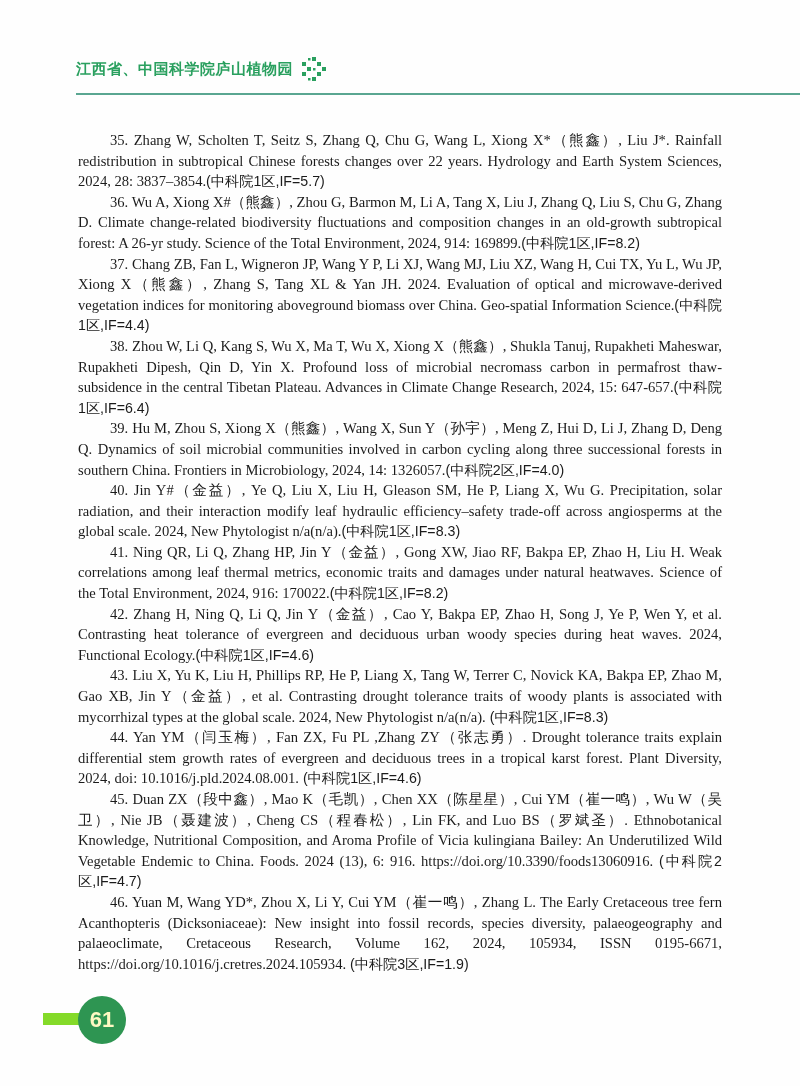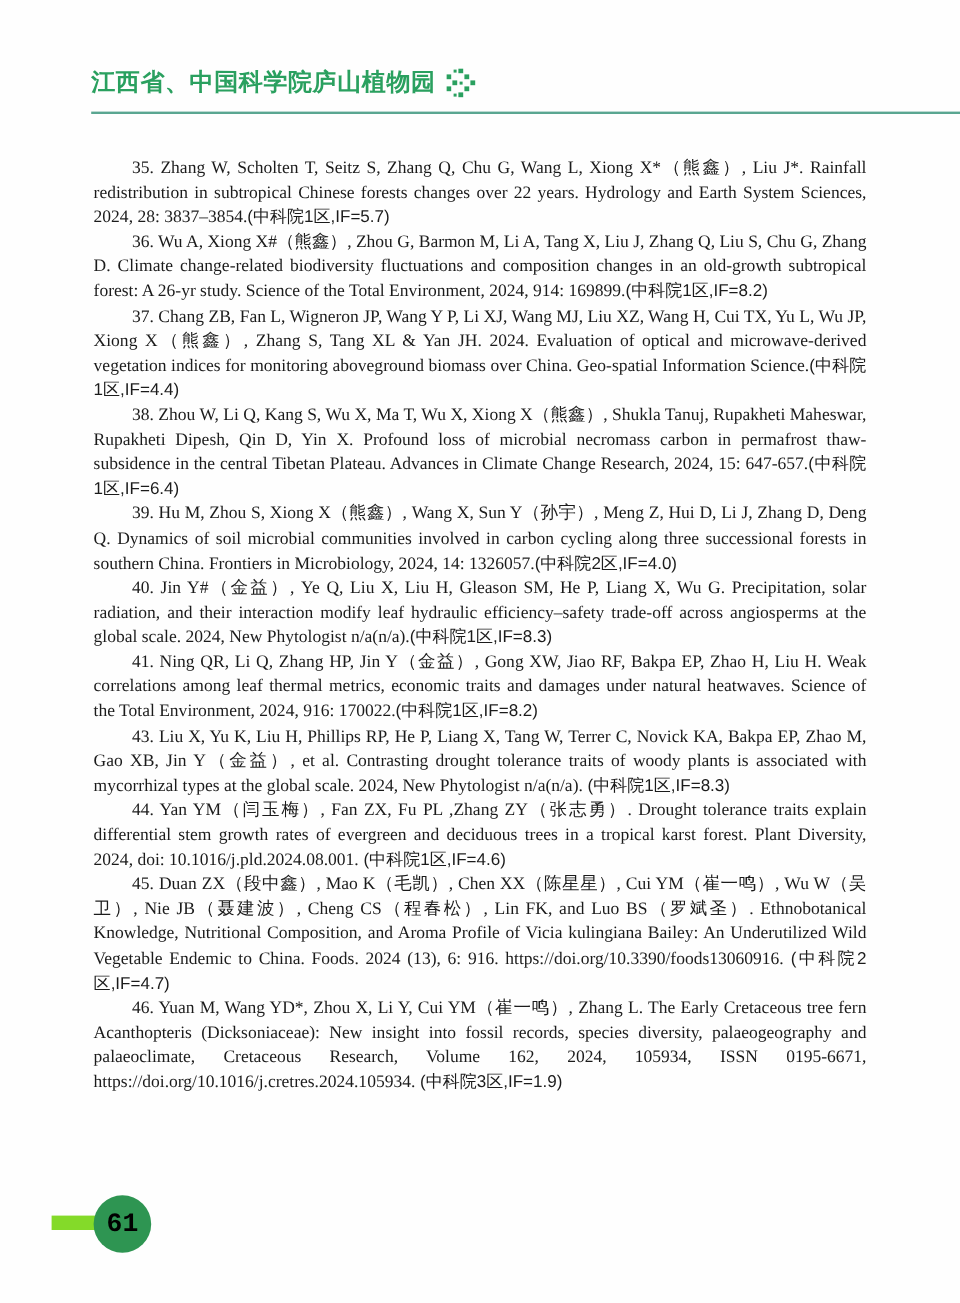--- a/index.html
+++ b/index.html
@@ -7,21 +7,21 @@
     position:relative; width:800px; height:1086px; background:#fefefe;
     overflow:hidden; font-family:"Liberation Serif", serif;
   }
   
   .header-row {
     position:absolute; left:76px; top:56px;
     display:flex; align-items:center; gap:9px;
   }
   .page-title {
     margin:0; font-family:"Liberation Sans", sans-serif;
-    font-weight:bold; font-size:20px; line-height:26px;
+    font-weight:bold; font-size:15px; line-height:26px;
     color:#2aa05f; letter-spacing:0.5px; white-space:nowrap;
   }
   .pixel-icon { display:block; }
   .header-rule {
     position:absolute; left:76px; right:0; top:93px; height:2px;
     background:#5aa691;
   }
   
   .ref-list {
     position:absolute; left:78px; top:130px; width:644px;
@@ -35,23 +35,23 @@
     font-family:"Liberation Sans", sans-serif;
     font-weight:400; font-size:14.2px;
   }
   
   .footer-accent-bar {
     position:absolute; left:43px; top:1013px; width:50px; height:12px;
     background:#84da29;
   }
   .page-badge {
     position:absolute; left:78px; top:996px; width:48px; height:48px;
-    border-radius:50%; background:#2e9552; color:#000000;
+    border-radius:50%; background:#2e9552; color:#fef9c3;
     display:flex; align-items:center; justify-content:center;
-    font-family:Liberation Mono, monospace; font-weight:bold; font-size:22px;
+    font-family:Liberation Sans, sans-serif; font-weight:bold; font-size:22px;
   }
 </style>
 </head>
 <body>
 
 <div class="page">
 
   <header>
     <div class="header-row">
       <h1 class="page-title">江西省、中国科学院庐山植物园</h1>
@@ -83,20 +83,21 @@
       <p class="ref"><span class="ref-body">37. Chang ZB, Fan L, Wigneron JP, Wang Y P, Li XJ, Wang MJ, Liu XZ, Wang H, Cui TX, Yu L, Wu JP, Xiong X（熊鑫）, Zhang S, Tang XL &amp; Yan JH. 2024. Evaluation of optical and microwave-derived vegetation indices for monitoring aboveground biomass over China. Geo-spatial Information Science.</span><span class="ref-ann">(中科院1区,IF=4.4)</span></p>
 
       <p class="ref"><span class="ref-body">38. Zhou W, Li Q, Kang S, Wu X, Ma T, Wu X, Xiong X（熊鑫）, Shukla Tanuj, Rupakheti Maheswar, Rupakheti Dipesh, Qin D, Yin X. Profound loss of microbial necromass carbon in permafrost thaw-subsidence in the central Tibetan Plateau. Advances in Climate Change Research, 2024, 15: 647-657.</span><span class="ref-ann">(中科院1区,IF=6.4)</span></p>
 
       <p class="ref"><span class="ref-body">39. Hu M, Zhou S, Xiong X（熊鑫）, Wang X, Sun Y（孙宇）, Meng Z, Hui D, Li J, Zhang D, Deng Q. Dynamics of soil microbial communities involved in carbon cycling along three successional forests in southern China. Frontiers in Microbiology, 2024, 14: 1326057.</span><span class="ref-ann">(中科院2区,IF=4.0)</span></p>
 
       <p class="ref"><span class="ref-body">40. Jin Y#（金益）, Ye Q, Liu X, Liu H, Gleason SM, He P, Liang X, Wu G. Precipitation, solar radiation, and their interaction modify leaf hydraulic efficiency–safety trade-off across angiosperms at the global scale. 2024, New Phytologist n/a(n/a).</span><span class="ref-ann">(中科院1区,IF=8.3)</span></p>
 
       <p class="ref"><span class="ref-body">41. Ning QR, Li Q, Zhang HP, Jin Y（金益）, Gong XW, Jiao RF, Bakpa EP, Zhao H, Liu H. Weak correlations among leaf thermal metrics, economic traits and damages under natural heatwaves. Science of the Total Environment, 2024, 916: 170022.</span><span class="ref-ann">(中科院1区,IF=8.2)</span></p>
 
+      <p class="ref"><span class="ref-body">42. Zhang H, Ning Q, Li Q, Jin Y（金益）, Cao Y, Bakpa EP, Zhao H, Song J, Ye P, Wen Y, et al. Contrasting heat tolerance of evergreen and deciduous urban woody species during heat waves. 2024, Functional Ecology.</span><span class="ref-ann">(中科院1区,IF=4.6)</span></p>
 
       <p class="ref"><span class="ref-body">43. Liu X, Yu K, Liu H, Phillips RP, He P, Liang X, Tang W, Terrer C, Novick KA, Bakpa EP, Zhao M, Gao XB, Jin Y（金益）, et al. Contrasting drought tolerance traits of woody plants is associated with mycorrhizal types at the global scale. 2024, New Phytologist n/a(n/a).</span><span class="ref-ann"> (中科院1区,IF=8.3)</span></p>
 
       <p class="ref"><span class="ref-body">44. Yan YM（闫玉梅）, Fan ZX, Fu PL ,Zhang ZY（张志勇）. Drought tolerance traits explain differential stem growth rates of evergreen and deciduous trees in a tropical karst forest. Plant Diversity, 2024, doi: 10.1016/j.pld.2024.08.001.</span><span class="ref-ann"> (中科院1区,IF=4.6)</span></p>
 
       <p class="ref"><span class="ref-body">45. Duan ZX（段中鑫）, Mao K（毛凯）, Chen XX（陈星星）, Cui YM（崔一鸣）, Wu W（吴卫）, Nie JB（聂建波）, Cheng CS（程春松）, Lin FK, and Luo BS（罗斌圣）. Ethnobotanical Knowledge, Nutritional Composition, and Aroma Profile of Vicia kulingiana Bailey: An Underutilized Wild Vegetable Endemic to China. Foods. 2024 (13), 6: 916. https://doi.org/10.3390/foods13060916.</span><span class="ref-ann"> (中科院2区,IF=4.7)</span></p>
 
       <p class="ref"><span class="ref-body">46. Yuan M, Wang YD*, Zhou X, Li Y, Cui YM（崔一鸣）, Zhang L. The Early Cretaceous tree fern Acanthopteris (Dicksoniaceae): New insight into fossil records, species diversity, palaeogeography and palaeoclimate, Cretaceous Research, Volume 162, 2024, 105934, ISSN 0195-6671, https://doi.org/10.1016/j.cretres.2024.105934.</span><span class="ref-ann"> (中科院3区,IF=1.9)</span></p>
     </main>
 

